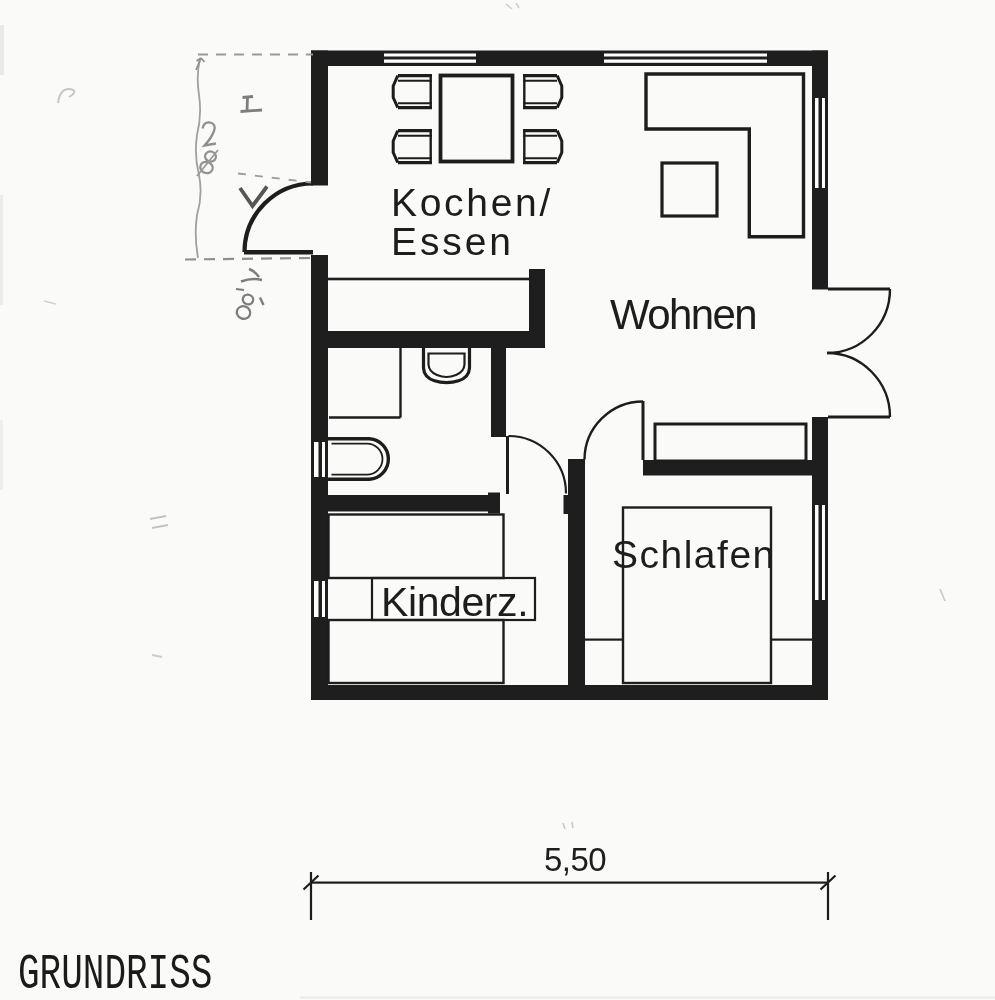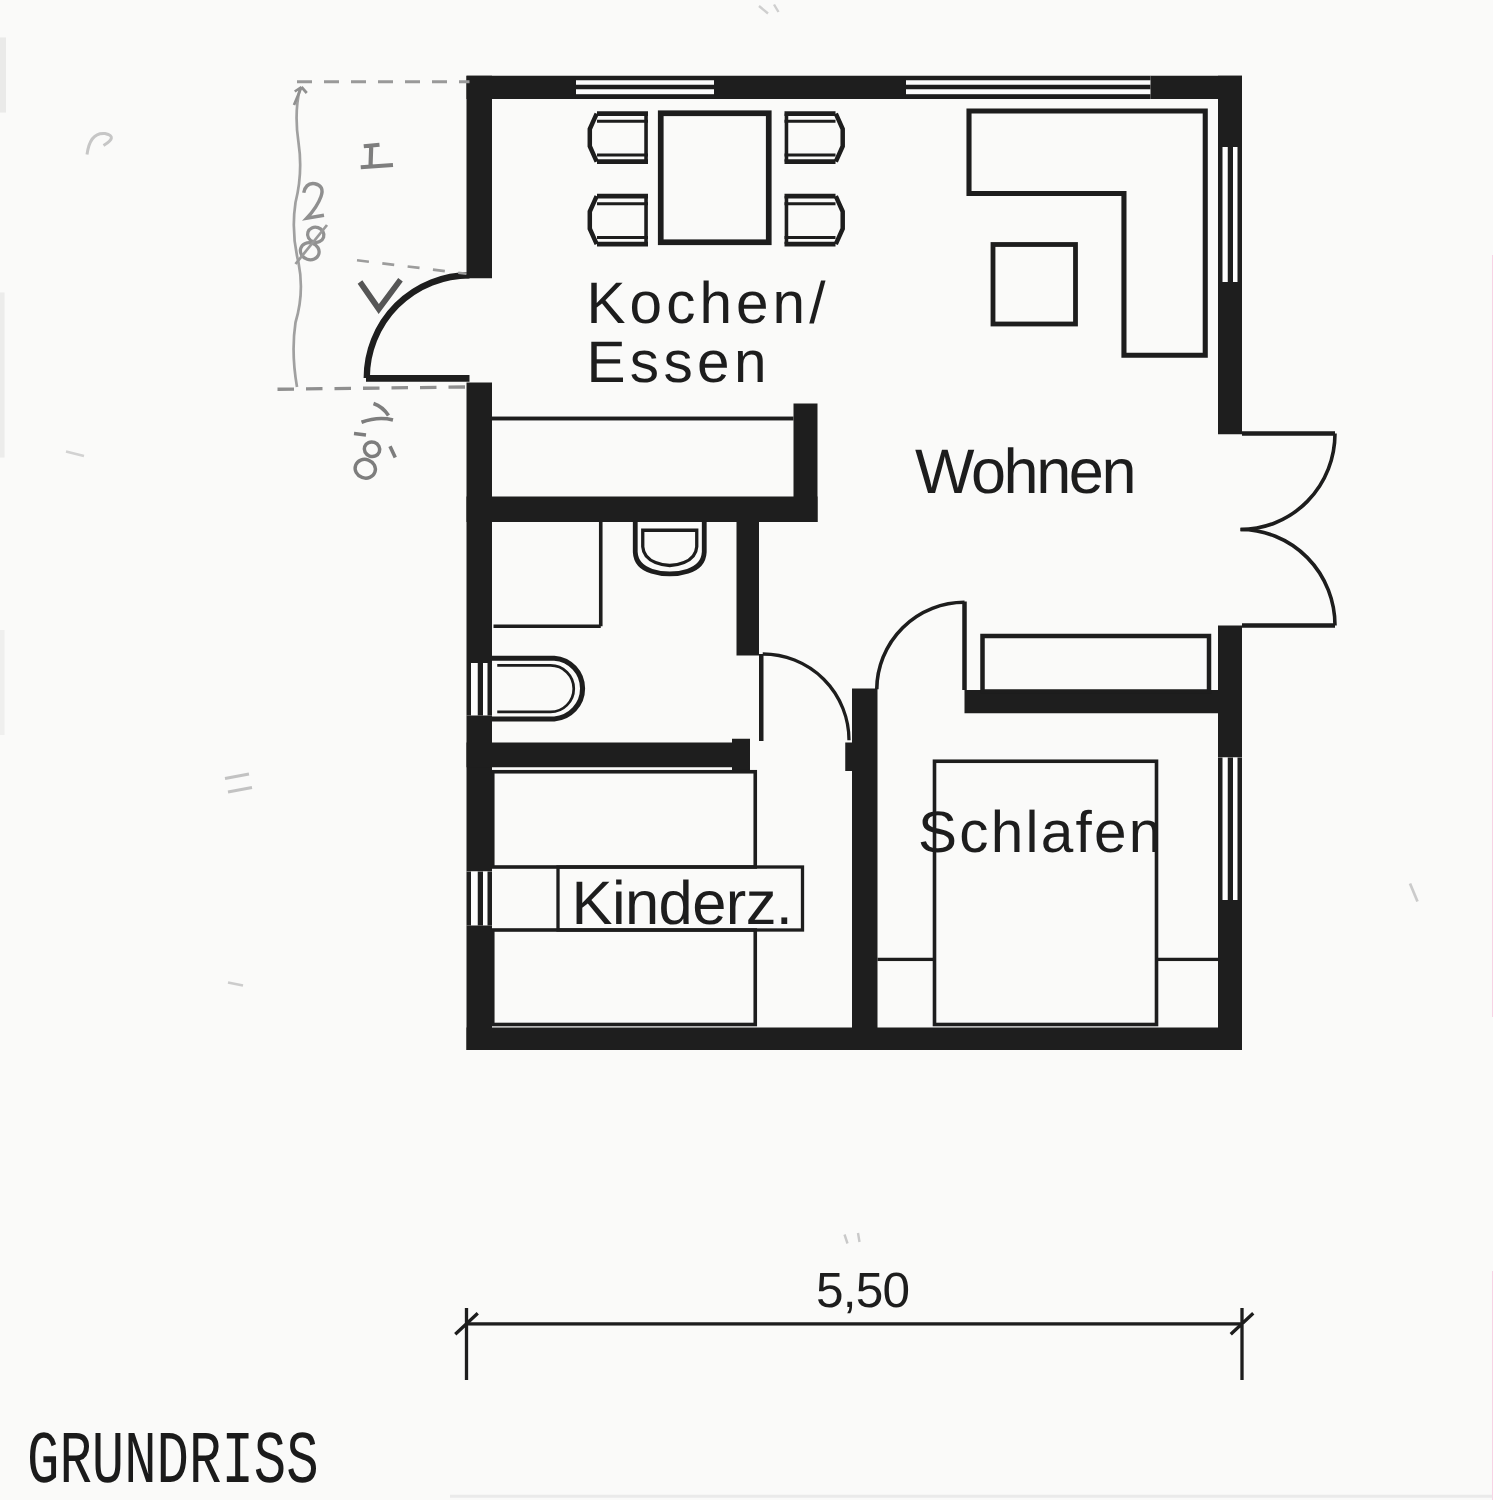--- a/index.html
+++ b/index.html
@@ -1,16 +1,16 @@
 <!DOCTYPE html>
 <html><head>
 <meta charset="utf-8">
 <style>
 html,body{margin:0;padding:0;background:#fafaf9;}
-#page{position:relative;width:995px;height:1000px;background:#ec4899;overflow:hidden;}
+#page{position:relative;width:995px;height:1000px;background:#ef4444;overflow:hidden;}
 svg{position:absolute;left:0;top:0;}
 text{font-family:"Liberation Sans",sans-serif;}
 </style>
 </head>
 <body>
 <div id="page">
 <svg width="995" height="1000" viewBox="0 0 995 1000">
 
 <rect x="0" y="0" width="995" height="1000" fill="#fafaf9"></rect>
 

